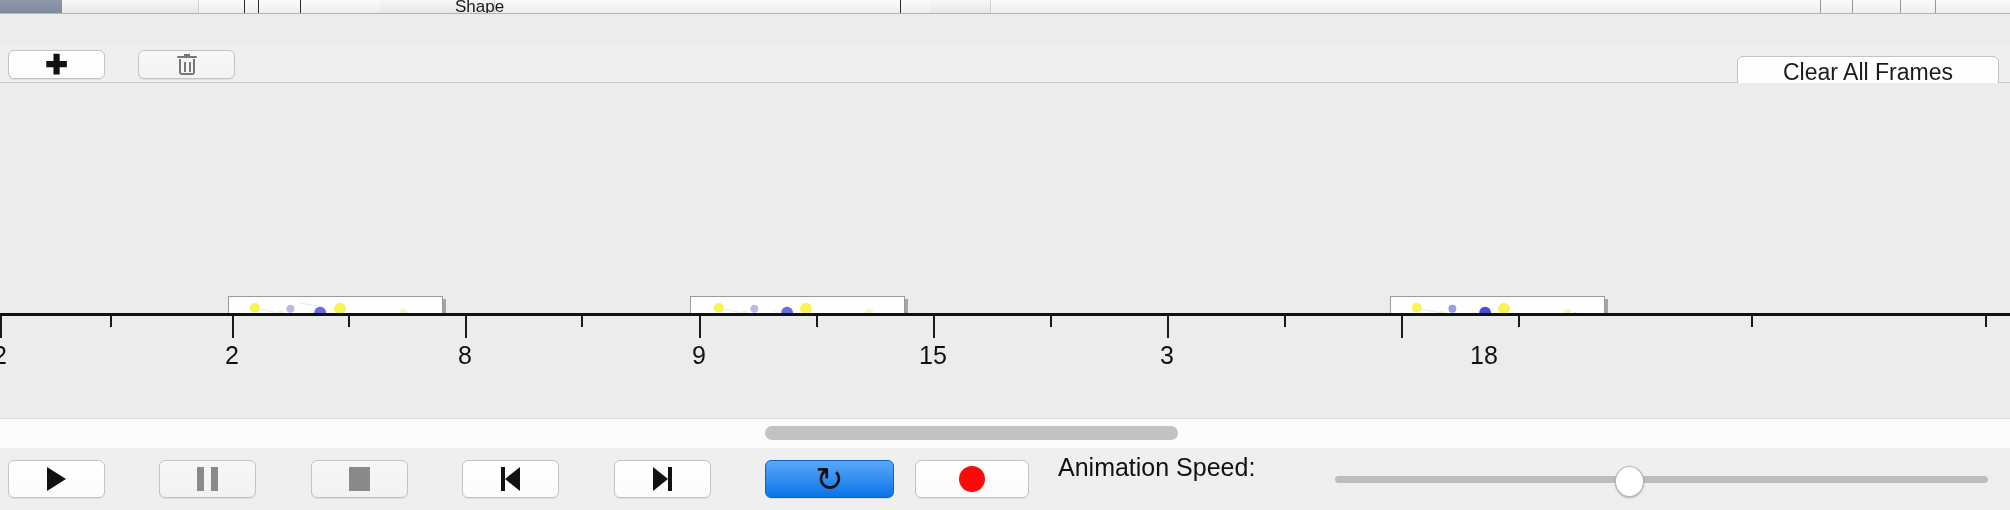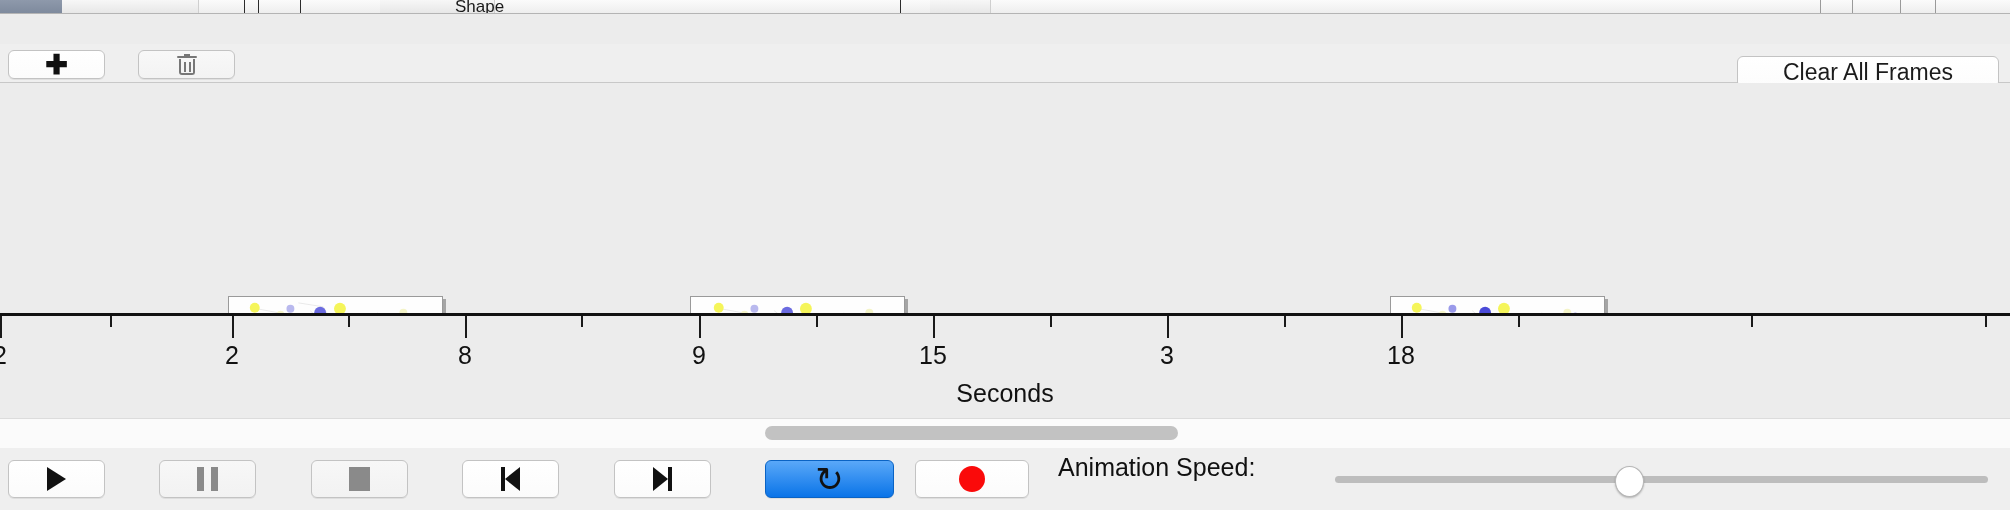--- a/index.html
+++ b/index.html
@@ -355,32 +355,31 @@
         <div class="tlabel" style="left: 232px;">2</div>
         <div class="tick major" style="left: 465px;"></div>
         <div class="tlabel" style="left: 465px;">8</div>
         <div class="tick major" style="left: 699px;"></div>
         <div class="tlabel" style="left: 699px;">9</div>
         <div class="tick major" style="left: 933px;"></div>
         <div class="tlabel" style="left: 933px;">15</div>
         <div class="tick major" style="left: 1167px;"></div>
         <div class="tlabel" style="left: 1167px;">3</div>
         <div class="tick major" style="left: 1401px;"></div>
-        <div class="tlabel" style="left: 1401px;">18</div>
+        <div class="tlabel" style="left: 1484px;">18</div>
         <div class="tick minor" style="left: 110px;"></div>
         <div class="tick minor" style="left: 348px;"></div>
         <div class="tick minor" style="left: 581px;"></div>
         <div class="tick minor" style="left: 816px;"></div>
         <div class="tick minor" style="left: 1050px;"></div>
         <div class="tick minor" style="left: 1284px;"></div>
         <div class="tick minor" style="left: 1518px;"></div>
         <div class="tick minor" style="left: 1751px;"></div>
         <div class="tick minor" style="left: 1985px;"></div>
       </div>
-    <div class="seclabel">Seconds</div>
   </div>
 
   <div class="scrollpane">
     <div class="sbthumb" style="left: 765px; width: 413px;"></div>
   </div>
 
   <div class="controls">
     <div class="cbtn" id="play-btn">
       <span class="ic-play"></span>
     </div>

